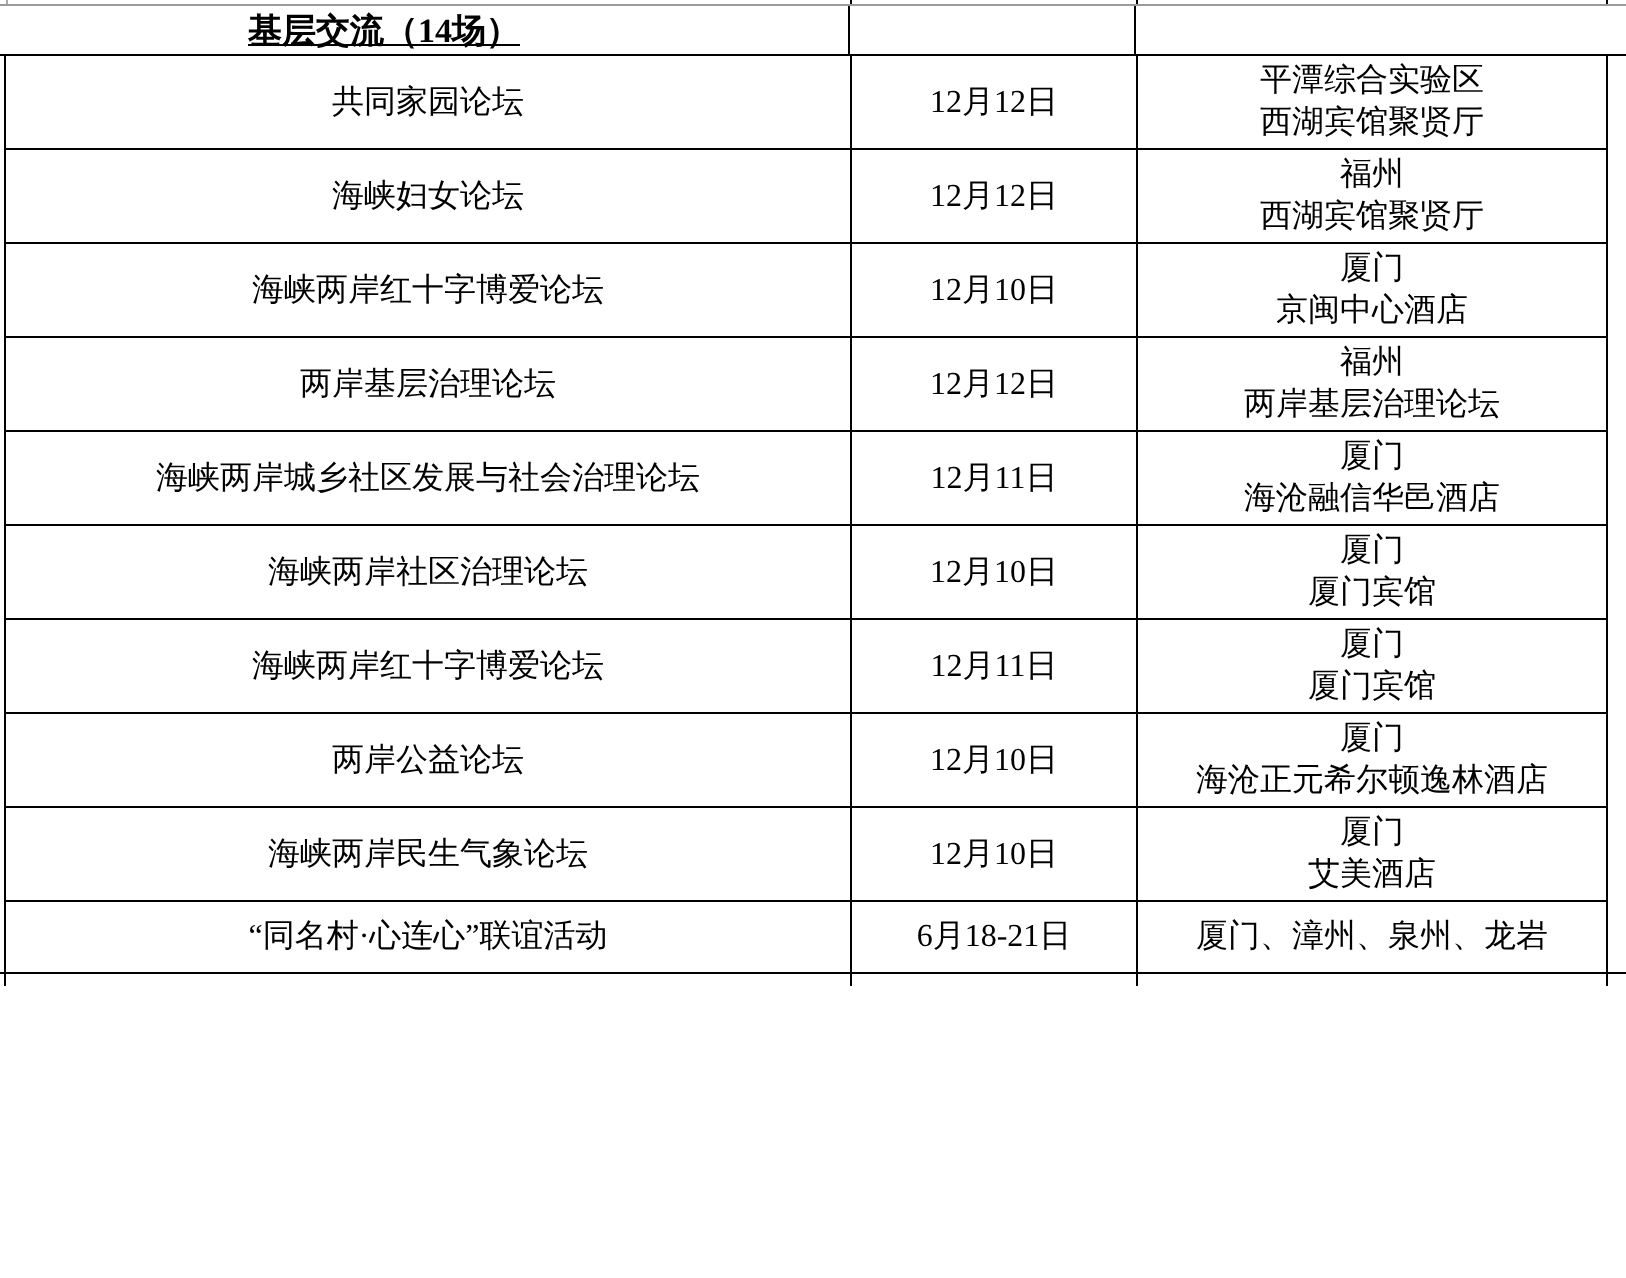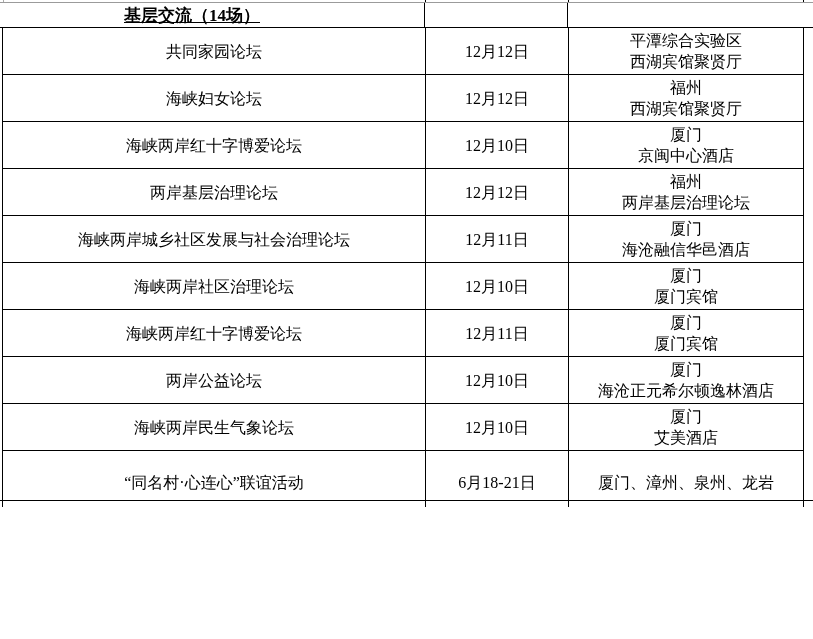--- a/index.html
+++ b/index.html
@@ -47,21 +47,21 @@
   table.body td {
     border: 1px solid #000;
     text-align: center;
     vertical-align: middle;
     font-size: 16px;
     line-height: 21px;
     padding: 2px;
     overflow: hidden;
   }
   table.body tr:first-child td { border-top: none; }
-  table.body tr:last-child td { border-bottom: none; padding-top: 21px; padding-bottom: 7px; }
+  table.body tr:last-child td { border-bottom: none; padding-top: 7px; padding-bottom: 7px; }
   .bottom-line { border-top: 1px solid #000; width: 813px; height: 0; }
   .bottom-sliver { position: relative; height: 6px; }
 </style>
 </head>
 <body>
 
 <div class="page">
 
   <div class="top-sliver">
     <span class="stub gray" style="left:3px"></span>

